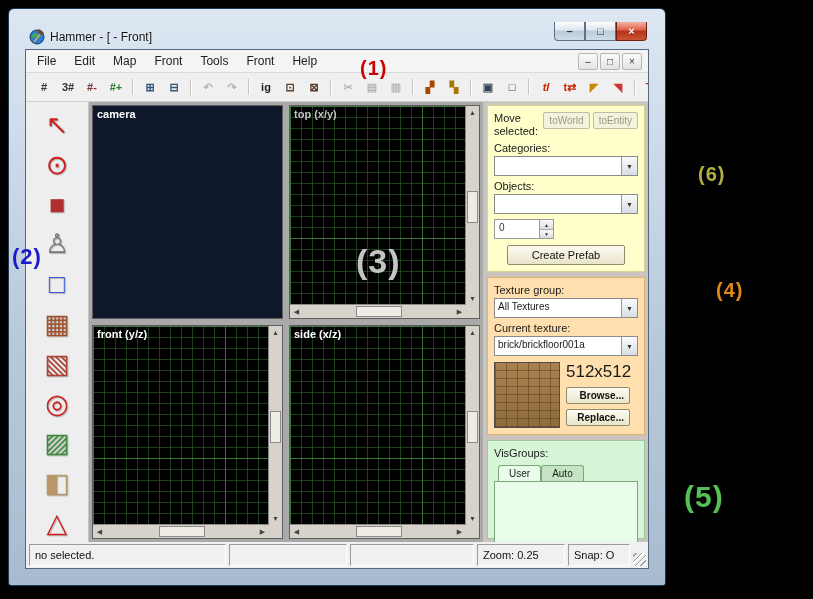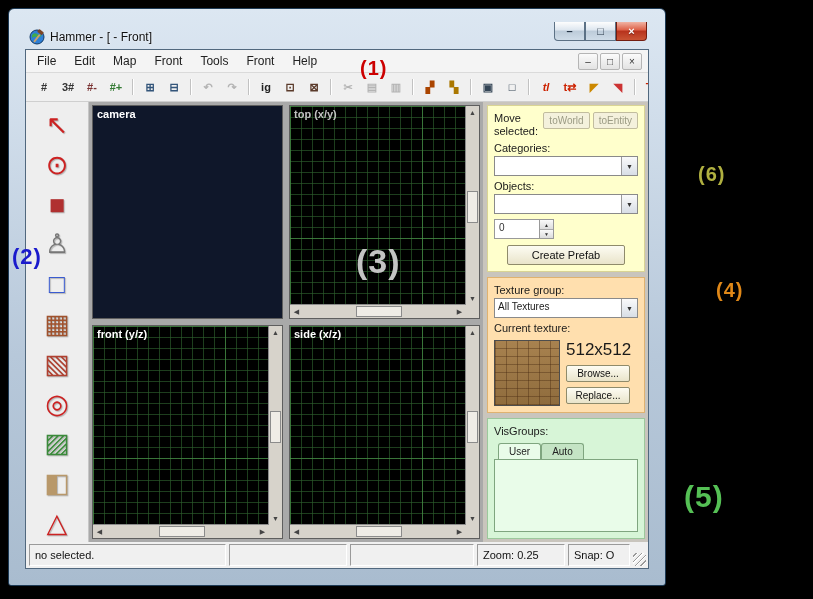--- a/index.html
+++ b/index.html
@@ -139,21 +139,21 @@
   .texrow{display:flex;gap:6px;margin-top:6px;align-items:flex-start;}
   .swatch{
     width:64px;height:64px;border:1px solid #4d4d4d;flex:0 0 auto;
     background-image:
       repeating-linear-gradient(90deg, rgba(70,40,15,.4) 0 1px, transparent 1px 11px),
       repeating-linear-gradient(0deg, rgba(70,40,15,.4) 0 1px, transparent 1px 8px),
       linear-gradient(#a8824f,#8f6c3d);
   }
   .texmeta{display:flex;flex-direction:column;gap:5px;flex:1;}
   .texsize{font-size:17px;}
-  .texmeta .btn{width:64px;text-align:center;}
+  .texmeta .btn{width:64px;text-align:right;font-weight:bold;}
 
   .tabs{display:flex;margin-top:4px;padding-left:4px;}
   .tab{
     font-size:10px;padding:2px 10px 2px 10px;border:1px solid #7fa57f;border-bottom:none;
     border-radius:3px 3px 0 0;background:#c4e4c4;color:#222;cursor:default;
   }
   .tab.active{background:#e9fce9;position:relative;z-index:2;}
   .vglist{flex:1;border:1px solid #7fa57f;background:#e9fce9;min-height:60px;}
 
   
@@ -500,20 +500,24 @@
             <button class="btn wide">Create Prefab</button>
           </div>
 
           <div class="panel texturebar">
             <div class="lbl">Texture group:</div>
             <div class="combo">
               <span class="val">All Textures</span>
               <span class="dd">▼</span>
             </div>
             <div class="lbl">Current texture:</div>
+            <div class="combo">
+              <span class="val">brick/brickfloor001a</span>
+              <span class="dd">▼</span>
+            </div>
             <div class="texrow">
               <div class="swatch"></div>
               <div class="texmeta">
                 <div class="texsize">512x512</div>
                 <button class="btn">Browse...</button>
                 <button class="btn">Replace...</button>
               </div>
             </div>
           </div>
 

